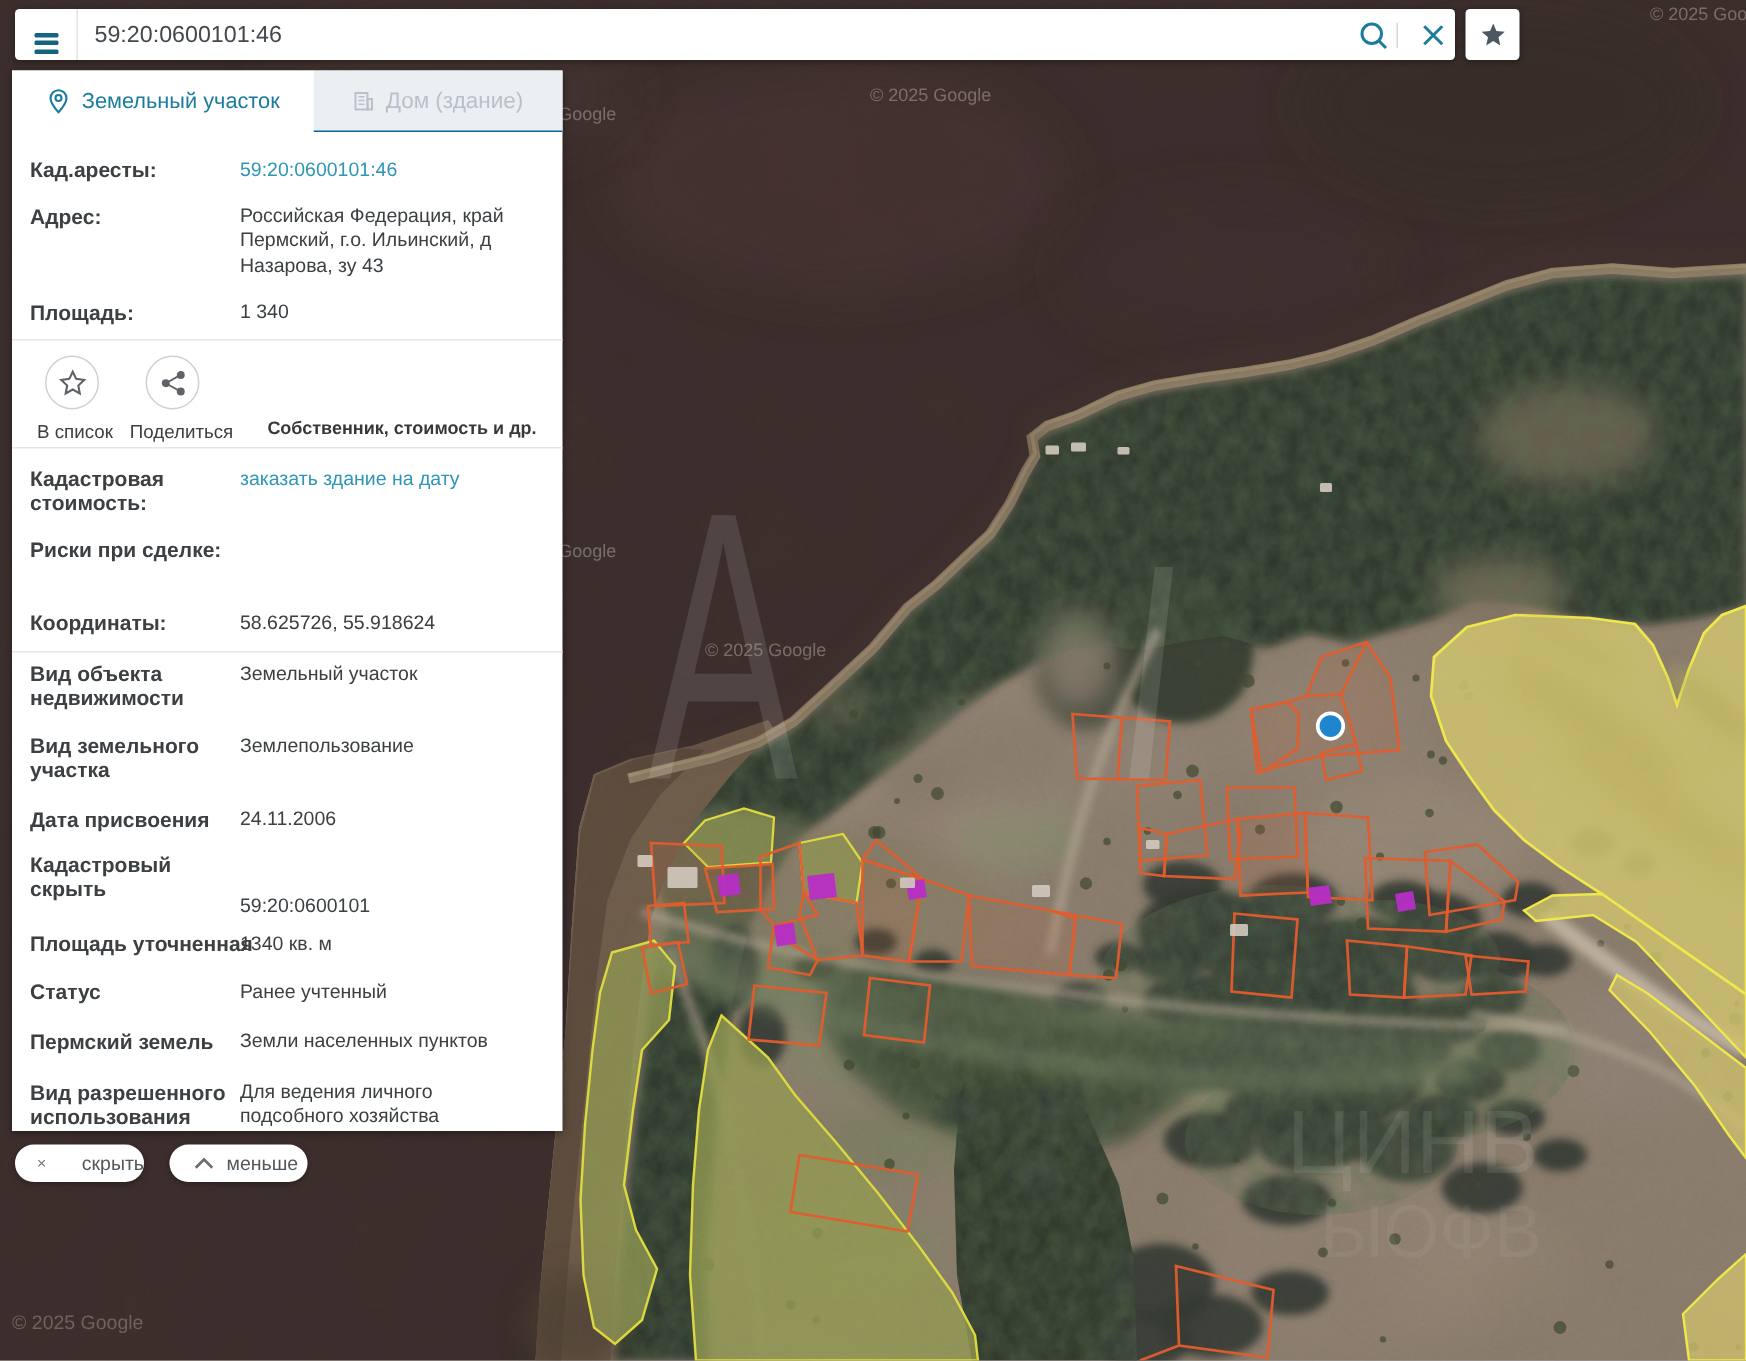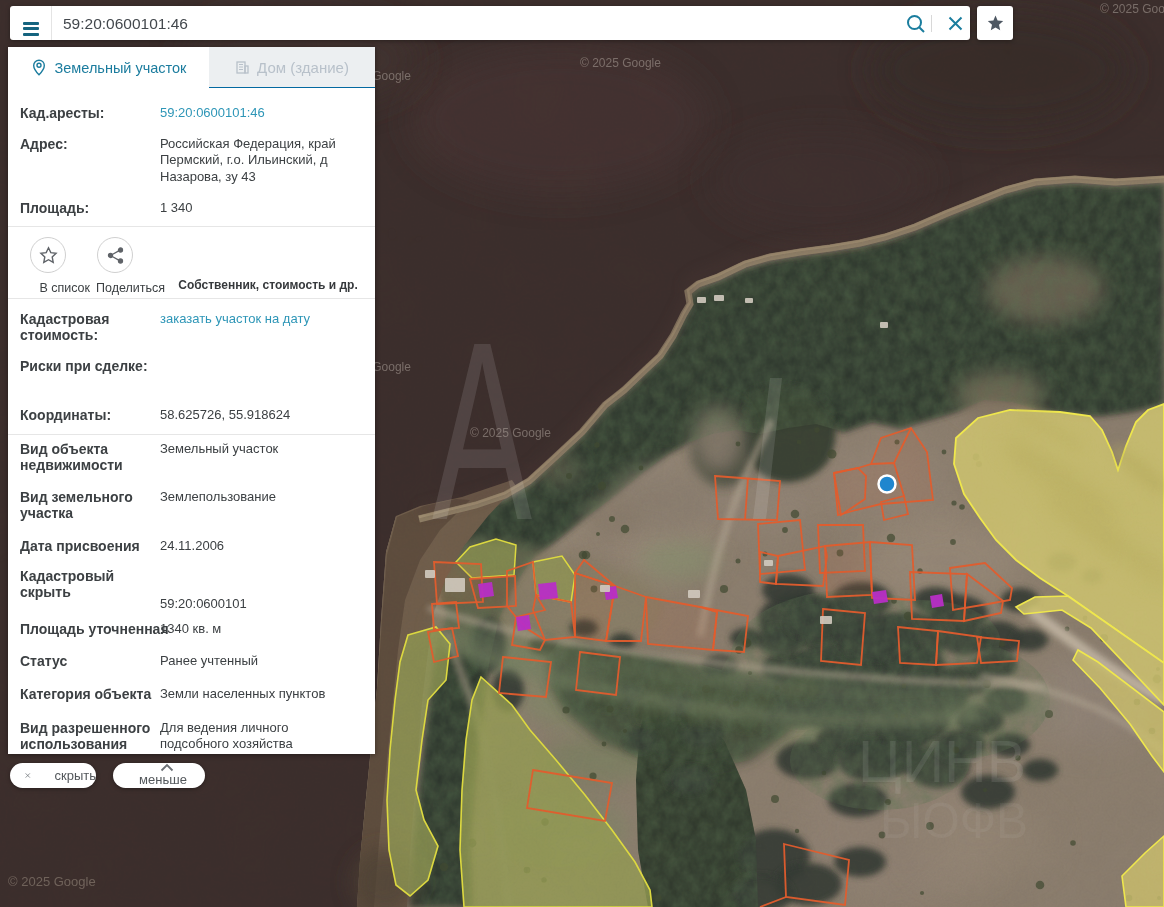--- a/index.html
+++ b/index.html
@@ -25,21 +25,21 @@
         display:flex;align-items:center;justify-content:center;gap:7px;}
   .tab1{position:absolute;left:0;top:0;width:201px;height:41px;background:#fff;
         color:#1b7c9e;font-size:14.5px;display:flex;align-items:center;justify-content:center;gap:8px;}
   .lbl{position:absolute;left:12px;width:140px;font-size:14px;font-weight:bold;
        color:#3c4043;line-height:16px;}
   .val{position:absolute;left:152px;width:200px;font-size:13px;color:#3c4043;line-height:16.5px;}
   .lnk{color:#2e96b7;}
   .sep{position:absolute;left:0;width:367px;height:1px;background:#e6e6e6;}
   .cbtn{position:absolute;width:34px;height:34px;border:1px solid #d0d0d0;border-radius:50%;
         background:#fff;display:flex;align-items:center;justify-content:center;}
-  .clab{position:absolute;font-size:12.5px;color:#3c4043;text-align:right;}
+  .clab{position:absolute;font-size:12.5px;color:#3c4043;text-align:center;}
   .gbtn{position:absolute;left:165px;top:145px;width:190px;height:39px;background:#27a33c;
         border-radius:20px;color:#fff;font-weight:bold;font-size:14.5px;
         display:flex;align-items:center;justify-content:center;gap:8px;}
   .gsub{position:absolute;left:150px;top:190px;width:220px;text-align:center;
         font-size:12px;font-weight:bold;color:#36393c;}
   
   .pill{position:absolute;height:25px;background:#fff;border-radius:13px;z-index:10;
         box-shadow:0 1px 4px rgba(0,0,0,.35);display:flex;align-items:center;
         font-size:13px;color:#53575b;}
 </style></head>
@@ -439,49 +439,49 @@
             <circle cx="13.5" cy="14" r="2"></circle>
         <path d="M5.3 7.5 L11.7 3.9 M5.3 9.5 L11.7 13.1" fill="none"></path>
           </g>
         </svg>
     </div>
     <div class="clab" style="left:69px;top:193px;width:88px">Поделиться</div>
     <div class="gsub">Собственник, стоимость и др.</div>
     <div class="sep" style="top:210px"></div>
 
     <div class="lbl" style="top:222.5px">Кадастровая стоимость:</div>
-    <div class="val lnk" style="top:222.5px">заказать участок на дату</div>
+    <div class="val lnk" style="top:222.5px">заказать здание на дату</div>
     <div class="lbl" style="top:269.5px">Риски при сделке:</div>
     <div class="lbl" style="top:318.5px">Координаты:</div>
     <div class="val" style="top:318.5px">58.625726, 55.918624</div>
     <div class="sep" style="top:345.5px"></div>
 
     <div class="lbl" style="top:353px">Вид объекта недвижимости</div>
     <div class="val" style="top:353px">Земельный участок</div>
     <div class="lbl" style="top:401.3px">Вид земельного участка</div>
     <div class="val" style="top:401.3px">Землепользование</div>
     <div class="lbl" style="top:449.5px">Дата присвоения</div>
     <div class="val" style="top:449.5px">24.11.2006</div>
     <div class="lbl" style="top:480px">Кадастровый скрыть</div>
     <div class="val" style="top:508px">59:20:0600101</div>
     <div class="lbl" style="top:532.5px;white-space:nowrap">Площадь уточненная</div>
     <div class="val" style="top:532.5px">1340 кв. м</div>
     <div class="lbl" style="top:565px">Статус</div>
     <div class="val" style="top:565px">Ранее учтенный</div>
-    <div class="lbl" style="top:597.5px">Категория объекта</div>
+    <div class="lbl" style="top:597.5px">Пермский земель</div>
     <div class="val" style="top:597.5px">Земли населенных пунктов</div>
     <div class="lbl" style="top:631.8px">Вид разрешенного использования</div>
     <div class="val" style="top:631.8px">Для ведения личного подсобного хозяйства</div>
   </div>
 </div>
 
 <div class="pill" style="left:10px;top:763px;width:86px;">
   <svg style="margin-left:15px" width="13" height="13" viewBox="0 0 13 13">
     <path d="M1.5 1.5L11.5 11.5M11.5 1.5L1.5 11.5" stroke="#6b7075" stroke-width="1.8"></path>
     </svg>
   <span style="margin-left:24px">скрыть</span>
 </div>
-<div class="pill" style="left:113px;top:763px;width:92px;flex-direction:column;">
+<div class="pill" style="left:113px;top:763px;width:92px;">
   <svg style="margin-left:16px" width="14" height="9" viewBox="0 0 14 9">
     <path d="M1.5 7.5L7 2l5.5 5.5" fill="none" stroke="#6b7075" stroke-width="1.8"></path>
     </svg>
   <span style="margin-left:8px">меньше</span>
 </div>
 
 </body></html>

